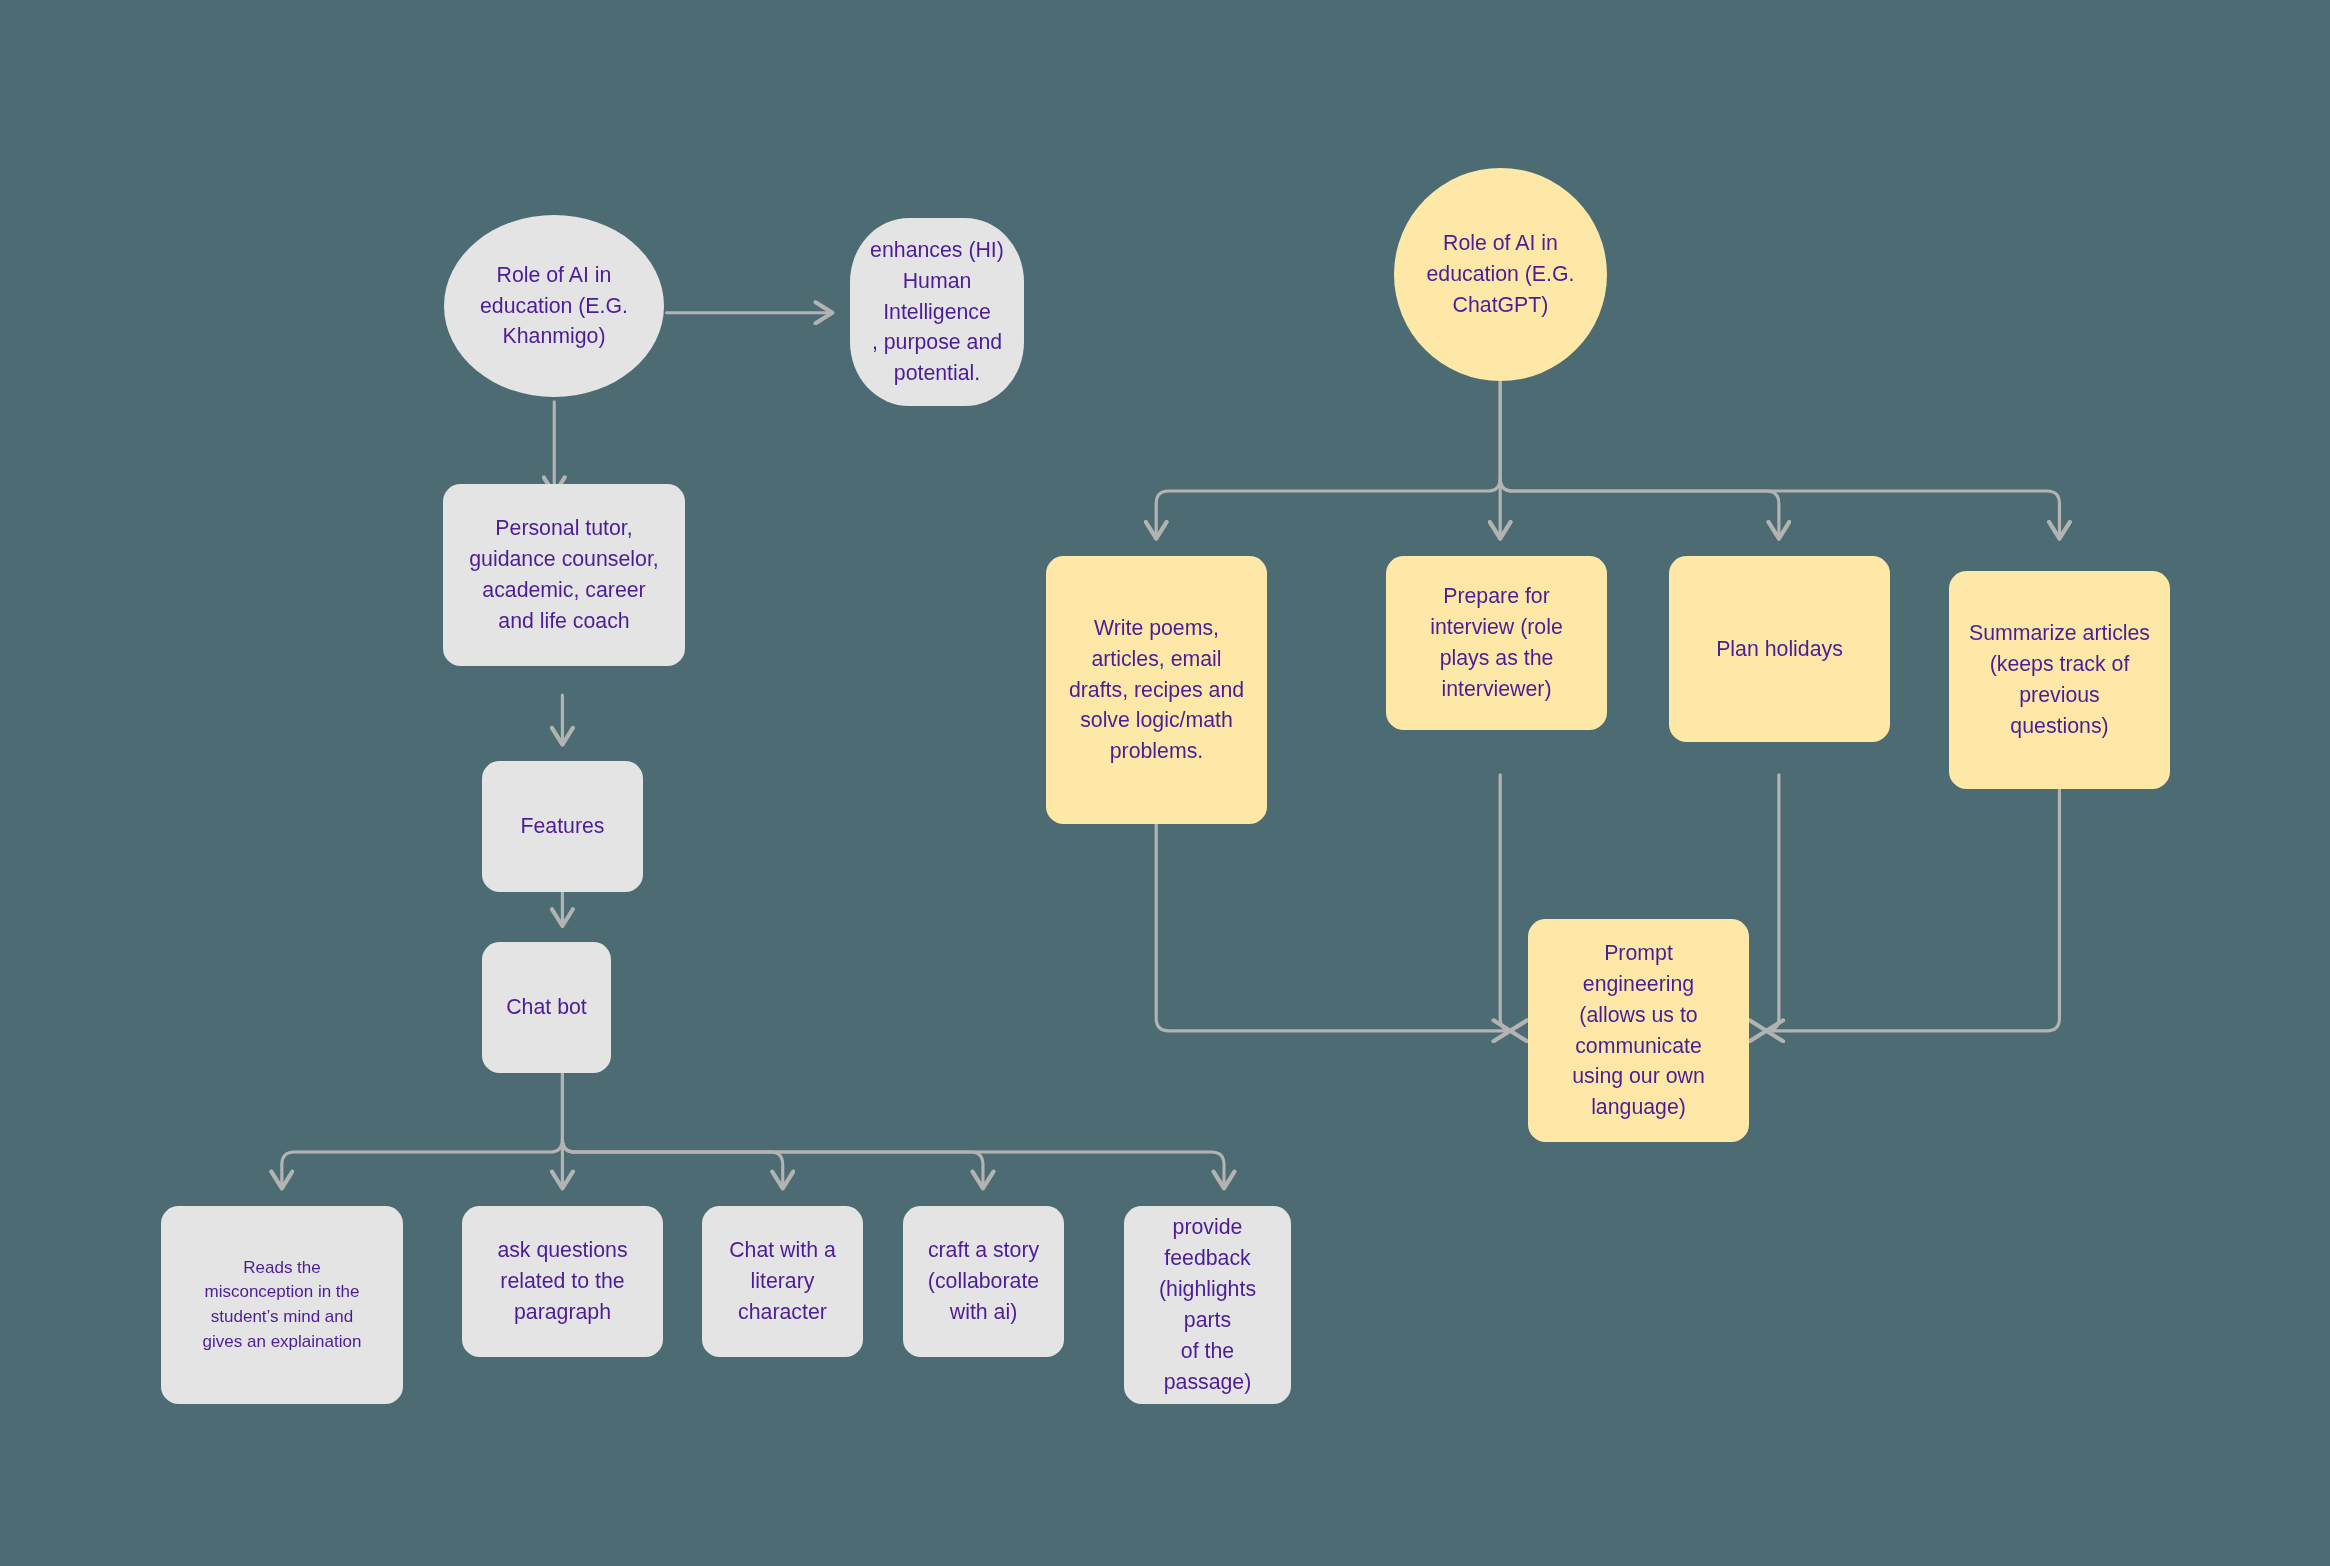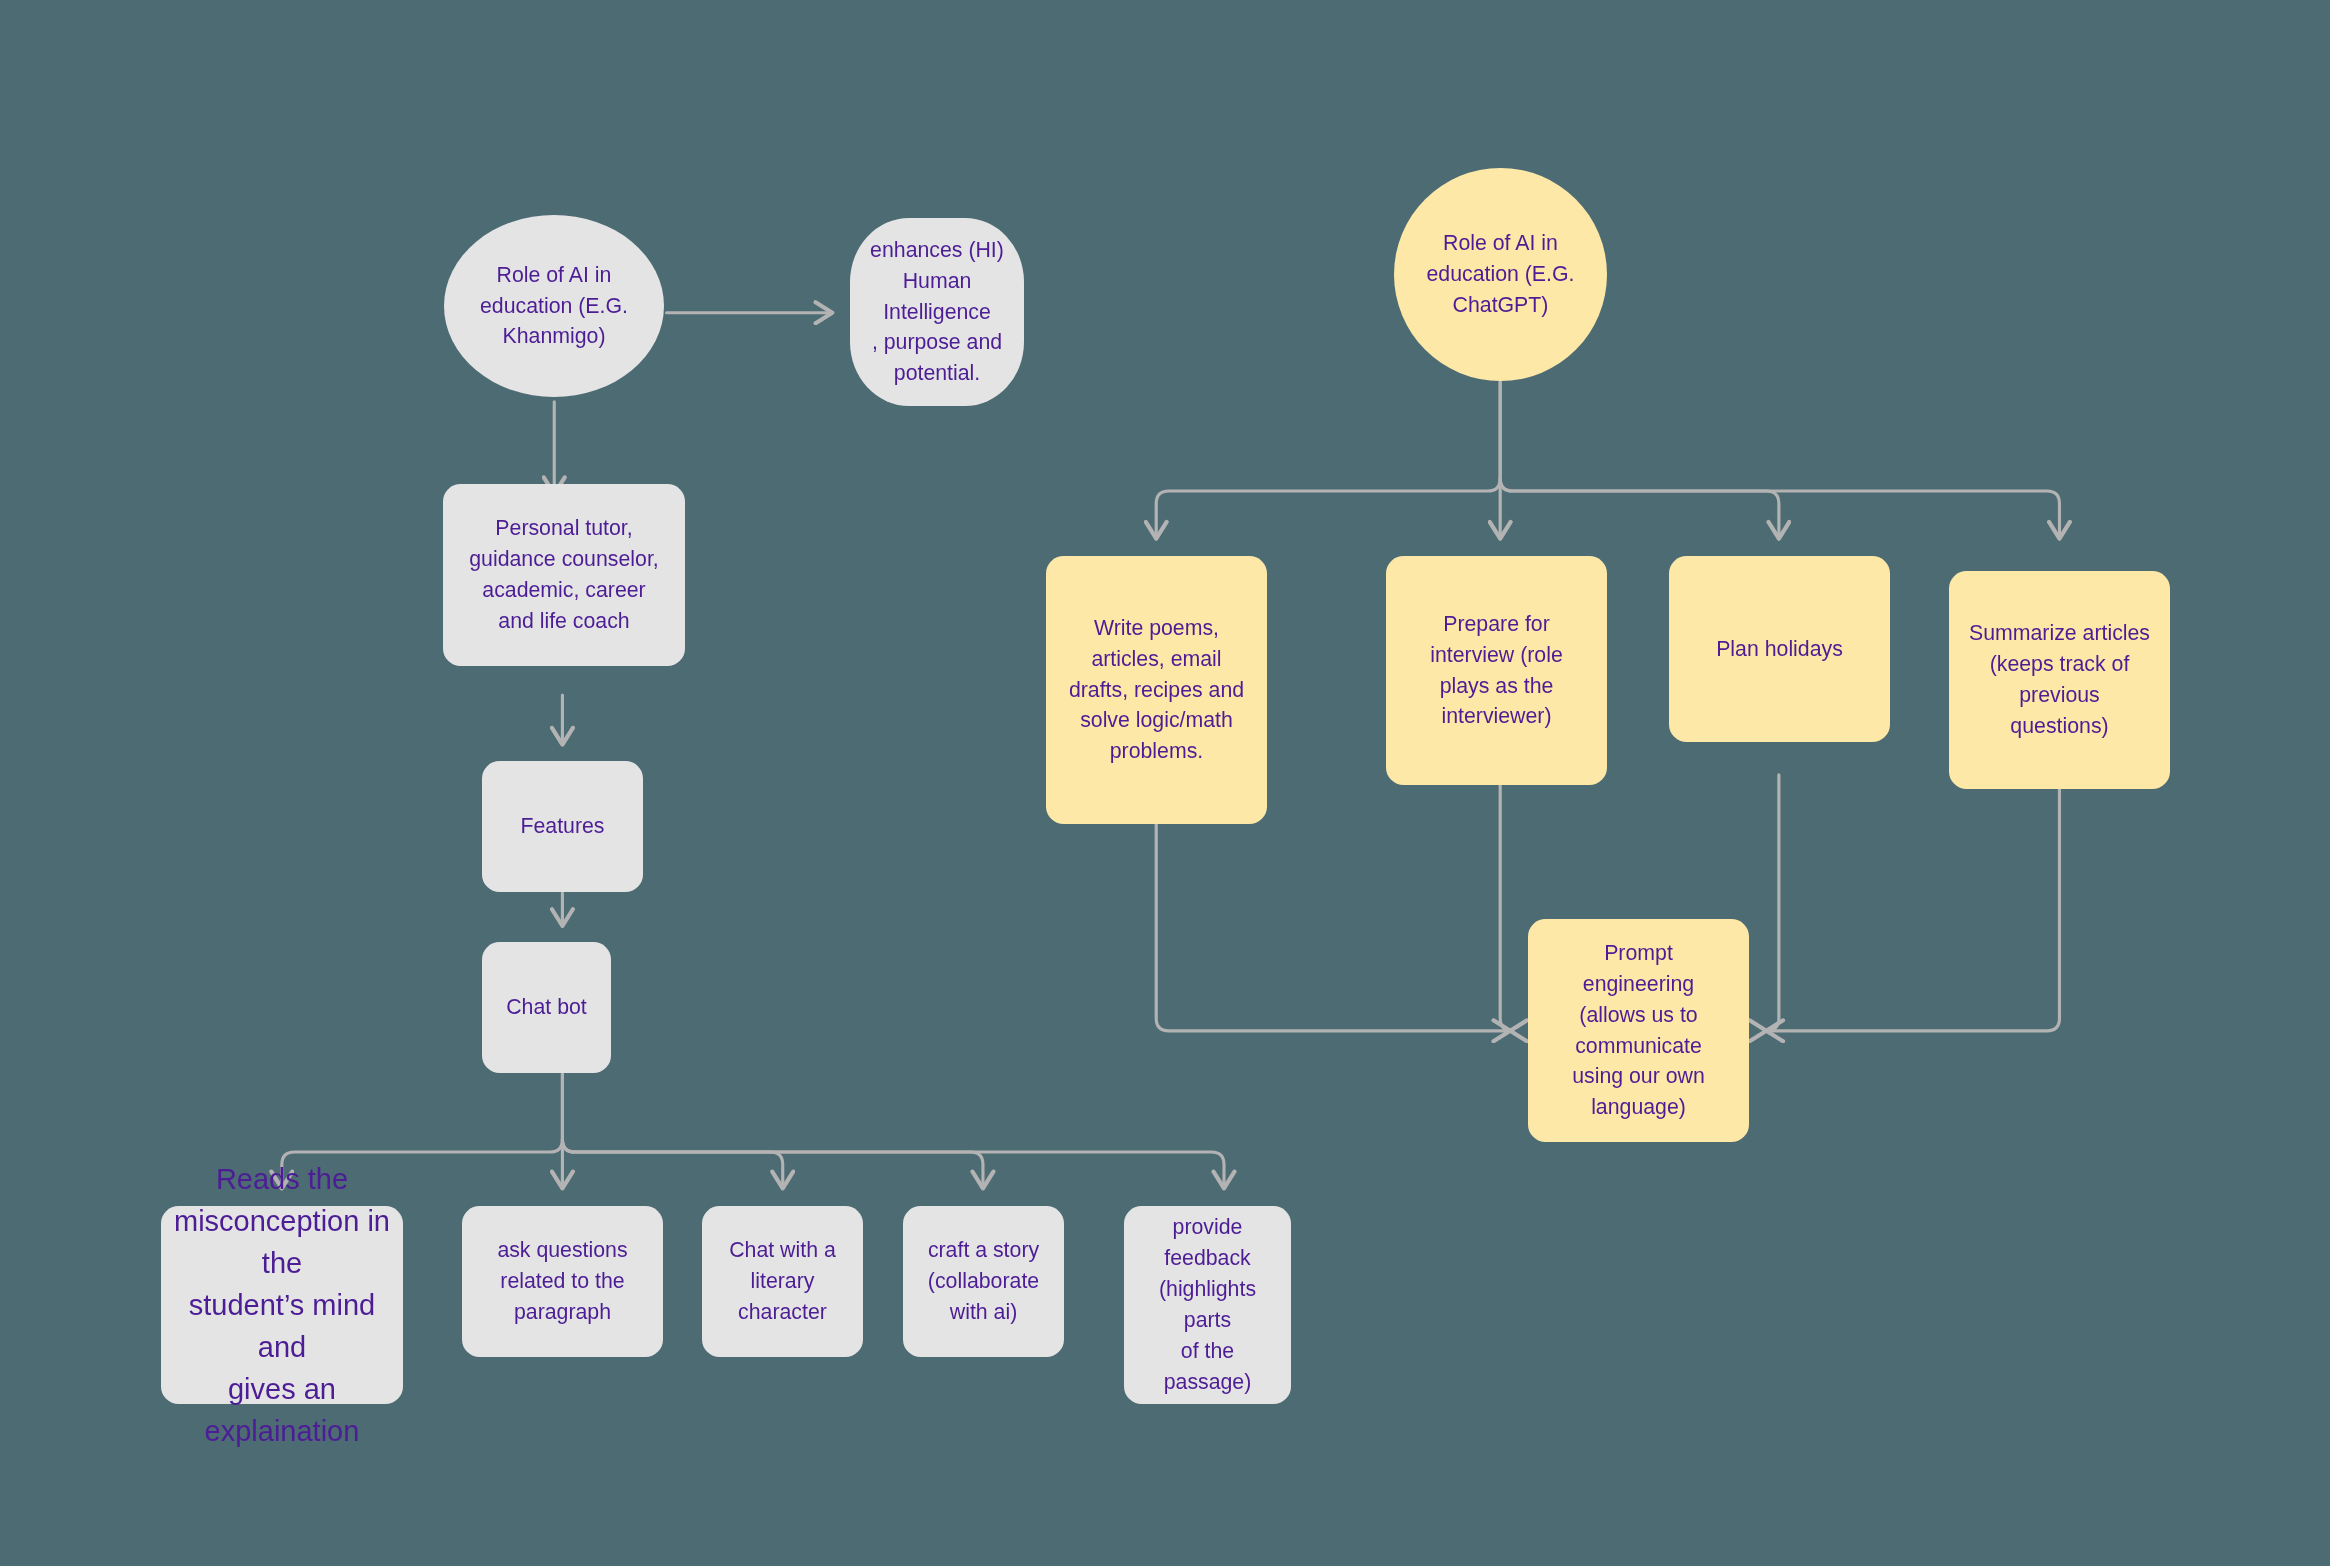--- a/index.html
+++ b/index.html
@@ -86,21 +86,21 @@
 potential.</span></div>
       <div class="node yellow circle" style="left: 1394px; top: 168px; width: 213px; height: 213px; font-size: 21.3px;"><span>Role of AI in
 education (E.G.
 ChatGPT)</span></div>
       <div class="node gray rect" style="left: 443px; top: 484px; width: 242px; height: 182px; font-size: 21.3px;"><span>Personal tutor,
 guidance counselor,
 academic, career
 and life coach</span></div>
       <div class="node gray rect" style="left: 482px; top: 761px; width: 161px; height: 131px; font-size: 21.3px;"><span>Features</span></div>
       <div class="node gray rect" style="left: 482px; top: 942px; width: 129px; height: 131px; font-size: 21.3px; text-align: center;"><span>Chat bot</span></div>
-      <div class="node gray rect" style="left: 161px; top: 1206px; width: 242px; height: 198px; font-size: 29px;"><span>Reads the
+      <div class="node gray rect" style="left: 161px; top: 1206px; width: 242px; height: 198px; font-size: 17px;"><span>Reads the
 misconception in the
 student’s mind and
 gives an explaination</span></div>
       <div class="node gray rect" style="left: 462px; top: 1206px; width: 201px; height: 151px; font-size: 21.3px;"><span>ask questions
 related to the
 paragraph</span></div>
       <div class="node gray rect" style="left: 702px; top: 1206px; width: 161px; height: 151px; font-size: 21.3px;"><span>Chat with a
 literary
 character</span></div>
       <div class="node gray rect" style="left: 903px; top: 1206px; width: 161px; height: 151px; font-size: 21.3px;"><span>craft a story
@@ -108,21 +108,21 @@
 with ai)</span></div>
       <div class="node gray rect" style="left: 1124px; top: 1206px; width: 167px; height: 198px; font-size: 21.3px;"><span>provide
 feedback
 (highlights parts
 of the passage)</span></div>
       <div class="node yellow rect" style="left: 1046px; top: 556px; width: 221px; height: 268px; font-size: 21.3px;"><span>Write poems,
 articles, email
 drafts, recipes and
 solve logic/math
 problems.</span></div>
-      <div class="node yellow rect" style="left: 1386px; top: 556px; width: 221px; height: 229px; font-size: 21.3px; text-align: center;"><span>Prepare for
+      <div class="node yellow rect" style="left: 1386px; top: 556px; width: 221px; height: 174px; font-size: 21.3px; text-align: center;"><span>Prepare for
 interview (role
 plays as the
 interviewer)</span></div>
       <div class="node yellow rect" style="left: 1669px; top: 556px; width: 221px; height: 186px; font-size: 21.3px;"><span>Plan holidays</span></div>
       <div class="node yellow rect" style="left: 1949px; top: 556px; width: 221px; height: 218px; font-size: 21.3px; margin-top: 15px;"><span>Summarize articles
 (keeps track of
 previous
 questions)</span></div>
       <div class="node yellow rect" style="left: 1528px; top: 919px; width: 221px; height: 223px; font-size: 21.3px;"><span>Prompt
 engineering

